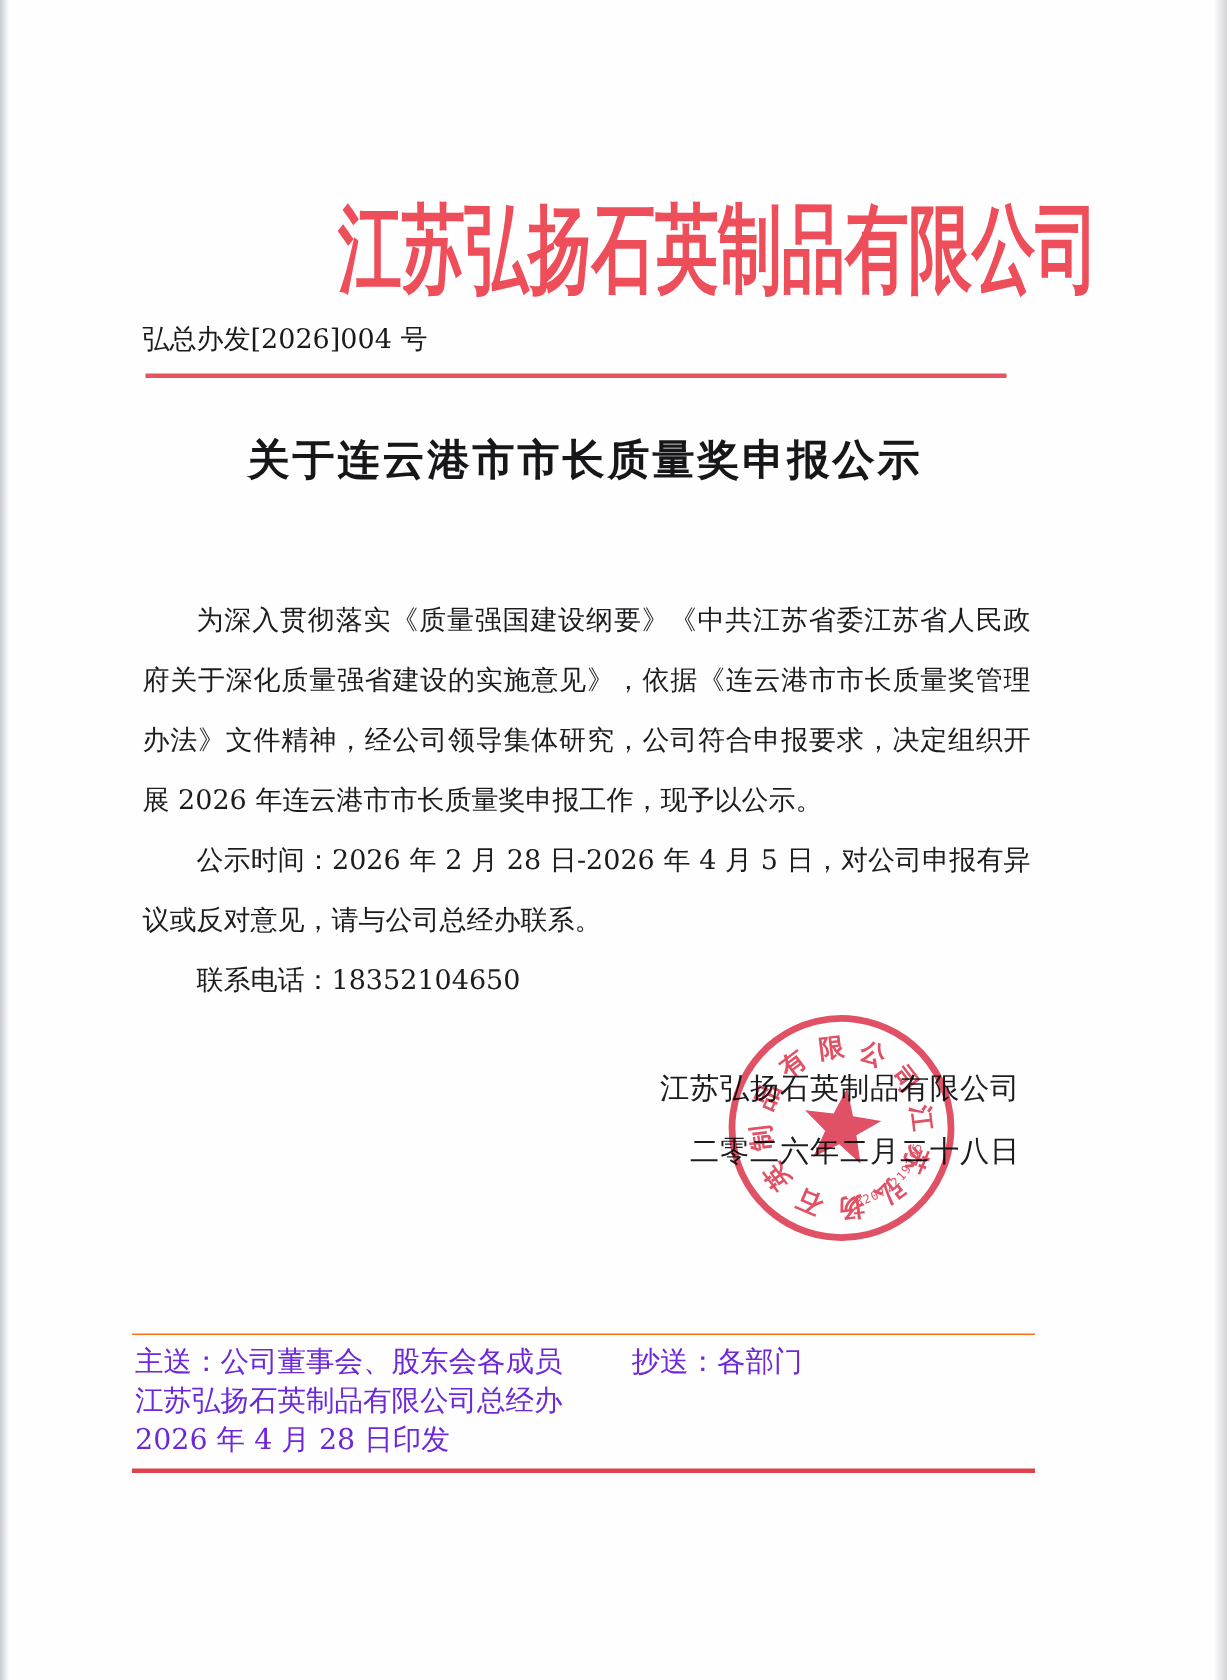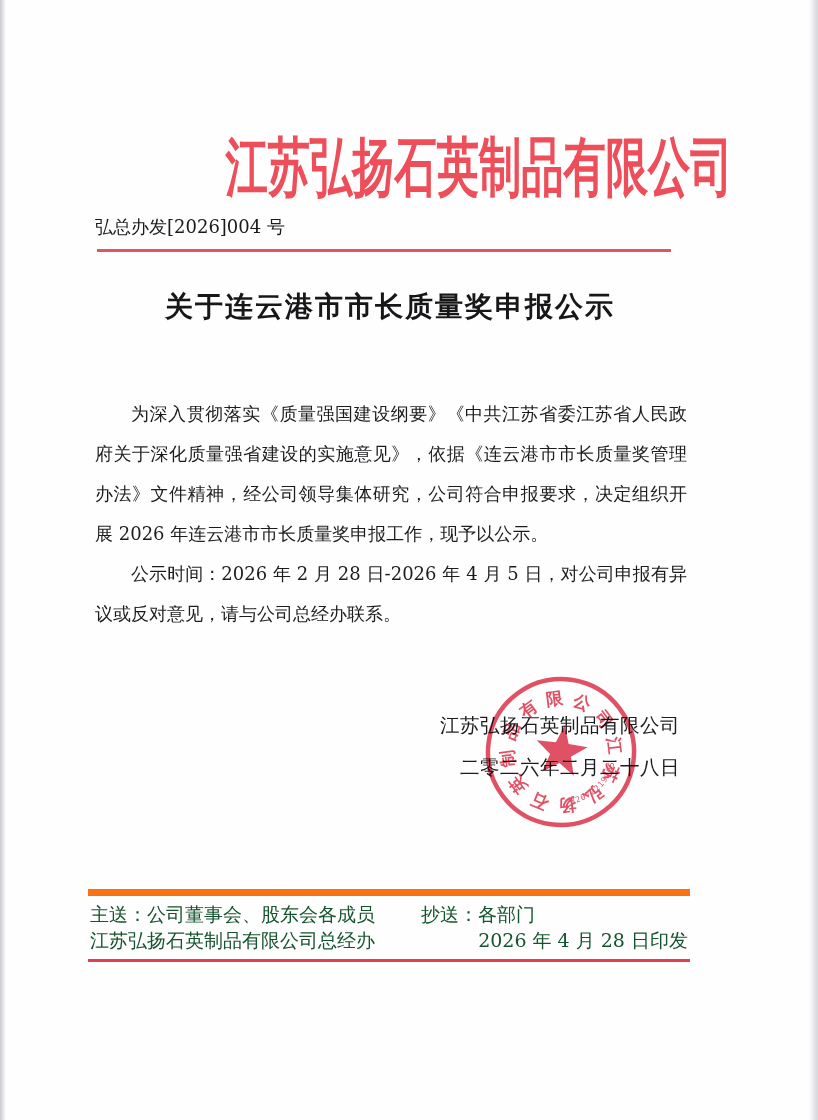--- a/index.html
+++ b/index.html
@@ -76,27 +76,27 @@
     fill:#dd3950;font-size:17px;font-weight:bold;
     font-family:"DejaVu Serif","Liberation Serif",serif;
   }
   .stamp-code-text{
     fill:#dd3950;font-size:8px;letter-spacing:1px;
     font-family:"DejaVu Sans Mono","Liberation Mono",monospace;
   }
 
   .footer{
     position:absolute;left:88px;width:598px;top:889px;
-    border-top:7px solid #f97316;border-bottom:3px solid #e0424d;
+    border-top:1px solid #f97316;border-bottom:3px solid #e0424d;
     padding:5px 2px 6px 2px;
-    font-size:19px;line-height:26px;color:#14532d;
+    font-size:19px;line-height:26px;color:#6d28d9;
     font-family:"DejaVu Serif","Liberation Serif",serif;
   }
   .footer-row1{display:flex;gap:46px;}
-  .footer-row2{display:flex;justify-content:space-between;}
+  .footer-row2{display:flex;justify-content:space-between;flex-direction:column;}
 </style>
 </head>
 <body>
 
 <div class="page">
   <div class="edge-left"></div>
   <div class="edge-right"></div>
 
   <div class="company-title">
     <span class="squeeze">江苏弘扬石英制品有限公司</span>
@@ -104,20 +104,21 @@
 
   <div class="doc-number">弘总办发[2026]004 号</div>
 
   <div class="red-rule"></div>
 
   <div class="doc-title">关于连云港市市长质量奖申报公示</div>
 
   <div class="body-text">
     <p>为深入贯彻落实《质量强国建设纲要》《中共江苏省委江苏省人民政府关于深化质量强省建设的实施意见》，依据《连云港市市长质量奖管理办法》文件精神，经公司领导集体研究，公司符合申报要求，决定组织开展 2026 年连云港市市长质量奖申报工作，现予以公示。</p>
     <p>公示时间：2026 年 2 月 28 日-2026 年 4 月 5 日，对公司申报有异议或反对意见，请与公司总经办联系。</p>
+    <p>联系电话：18352104650</p>
   </div>
 
   <div class="sig-company">江苏弘扬石英制品有限公司</div>
   <div class="sig-date">二零二六年二月二十八日</div>
 
   <div class="stamp">
     <svg width="160" height="160" viewBox="0 0 160 160">
       <circle cx="80" cy="80" r="73" fill="none" stroke="#dd3950" stroke-width="4.5"></circle>
       <polygon fill="#dd3950" points="80,53 86.5,71.1 105.7,71.7 90.5,83.4 95.9,101.8 80,91 64.1,101.8 69.5,83.4 54.3,71.7 73.5,71.1"></polygon>
       <g class="stamp-ring-text">

